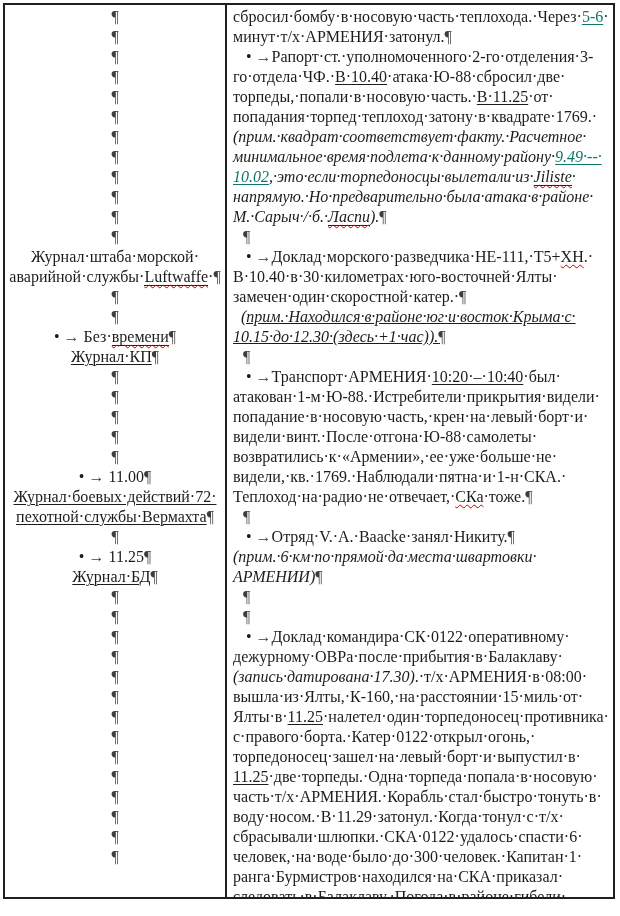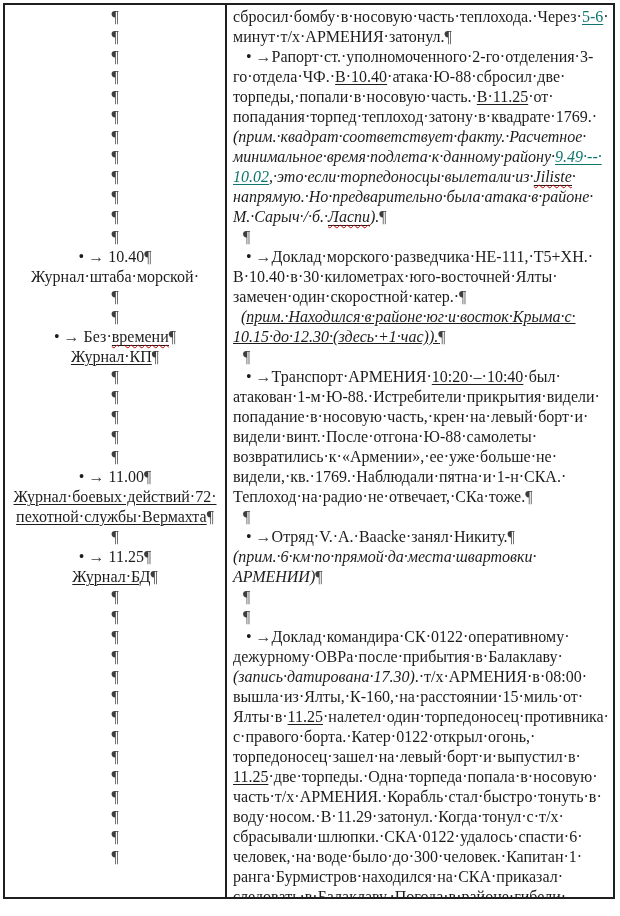--- a/index.html
+++ b/index.html
@@ -29,21 +29,21 @@
   .cell-right{
     flex:1;
     padding-left:6px;padding-right:4px;
     text-align:left;
   }
   .para{min-height:20px;}
   .line{white-space:nowrap;}
   .rs-b{font-weight:400;text-align:center;}
   .rs-i{font-style:italic;}
   .rs-u{text-decoration:underline;text-decoration-thickness:1px;text-underline-offset:2px;}
-  .rs-r{text-decoration-style:wavy;text-decoration-color:#c40000;text-decoration-thickness:1px;text-underline-offset:2px;}
+  .rs-r{text-decoration:underline;text-decoration-style:wavy;text-decoration-color:#c40000;text-decoration-thickness:1px;text-underline-offset:2px;}
   .rs-u.rs-r{border-bottom:1px solid currentColor;text-decoration-style:wavy;text-decoration-color:#c40000;}
   .rs-bl{color:#0f766e;}
   .rs-m{color:#3d3d3d;}
 </style>
 </head>
 <body>
 
 <div class="page">
   <div class="doc-table">
     <div class="cell cell-left" id="left-col">
@@ -52,22 +52,22 @@
         <div class="para line"><span class="rs-m">¶</span></div>
         <div class="para line"><span class="rs-m">¶</span></div>
         <div class="para line"><span class="rs-m">¶</span></div>
         <div class="para line"><span class="rs-m">¶</span></div>
         <div class="para line"><span class="rs-m">¶</span></div>
         <div class="para line"><span class="rs-m">¶</span></div>
         <div class="para line"><span class="rs-m">¶</span></div>
         <div class="para line"><span class="rs-m">¶</span></div>
         <div class="para line"><span class="rs-m">¶</span></div>
         <div class="para line"><span class="rs-m">¶</span></div>
-        <div class="para line"><span class="">•</span><span class="rs-m">&nbsp;→&nbsp;</span><span class="">10.40</span><span class="rs-m">¶</span></div>
         <div class="para line"><span class="">Журнал·​штаба·​морской·​</span></div>
+        <div class="para line"><span class="">аварийной·​службы·​</span><span class="rs-u rs-r">Luftwaffe</span><span class="">·​</span><span class="rs-m">¶</span></div>
         <div class="para line"><span class="rs-m">¶</span></div>
         <div class="para line"><span class="rs-m">¶</span></div>
         <div class="para line"><span class="">•</span><span class="rs-m">&nbsp;→&nbsp;</span><span class="">Без·​</span><span class="rs-u rs-r">времени</span><span class="rs-m">¶</span></div>
         <div class="para line"><span class="rs-u">Журнал·​КП</span><span class="rs-m">¶</span></div>
         <div class="para line"><span class="rs-m">¶</span></div>
         <div class="para line"><span class="rs-m">¶</span></div>
         <div class="para line"><span class="rs-m">¶</span></div>
         <div class="para line"><span class="rs-m">¶</span></div>
         <div class="para line"><span class="rs-m">¶</span></div>
         <div class="para line"><span class="">•</span><span class="rs-m">&nbsp;→&nbsp;</span><span class="">11.00</span><span class="rs-m">¶</span></div>

